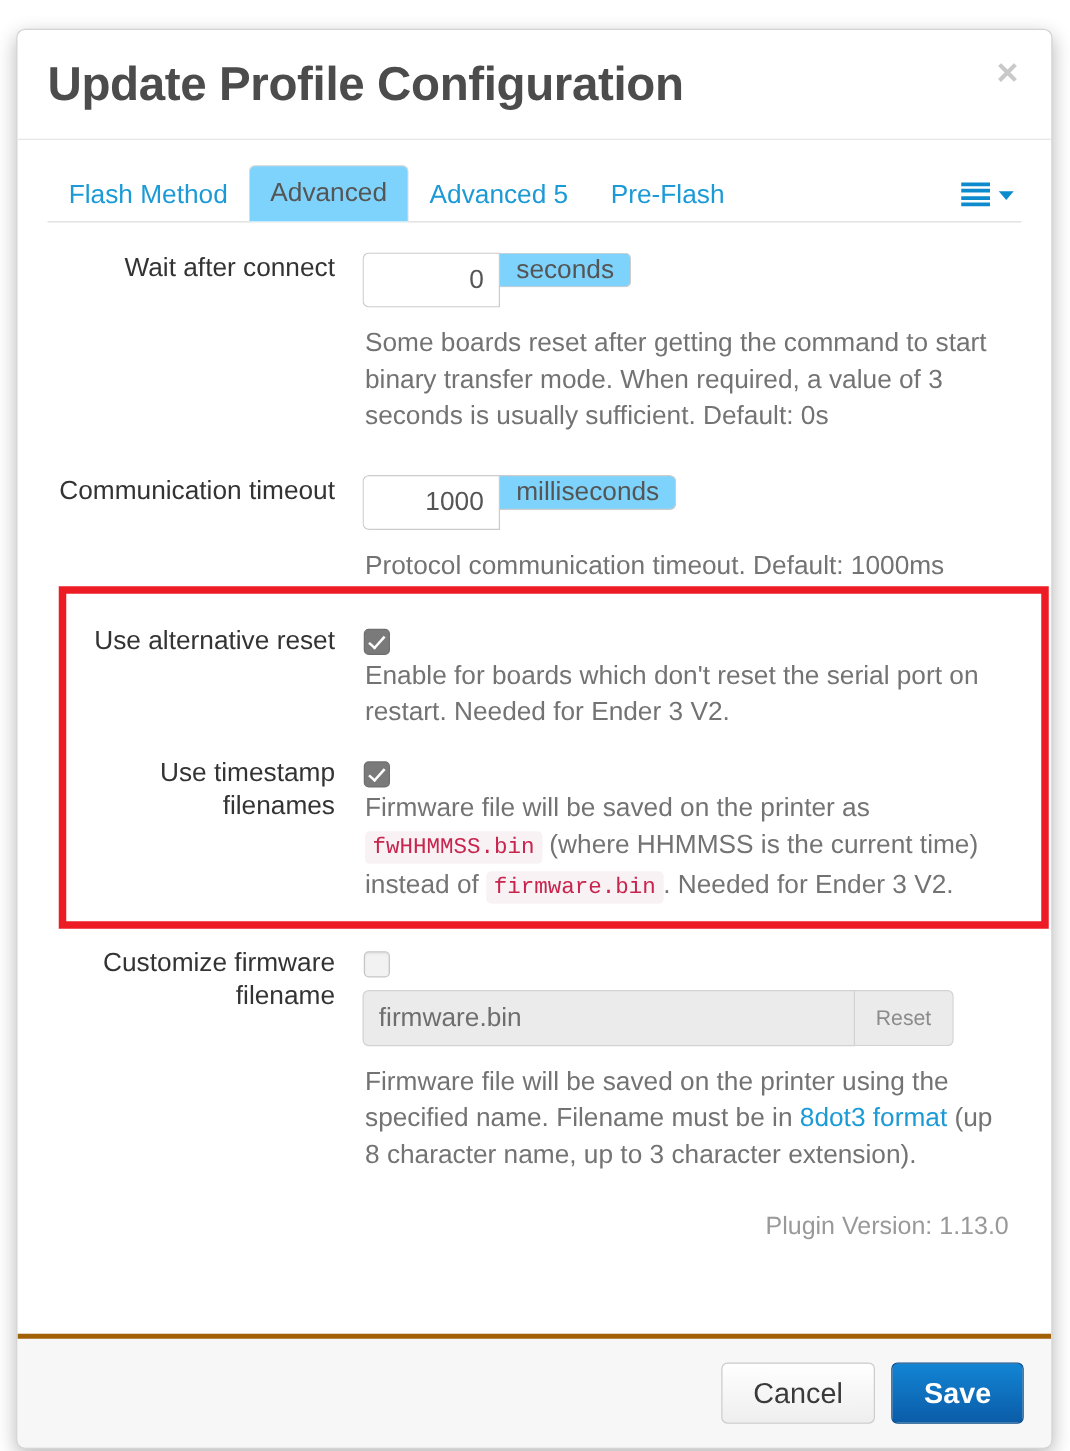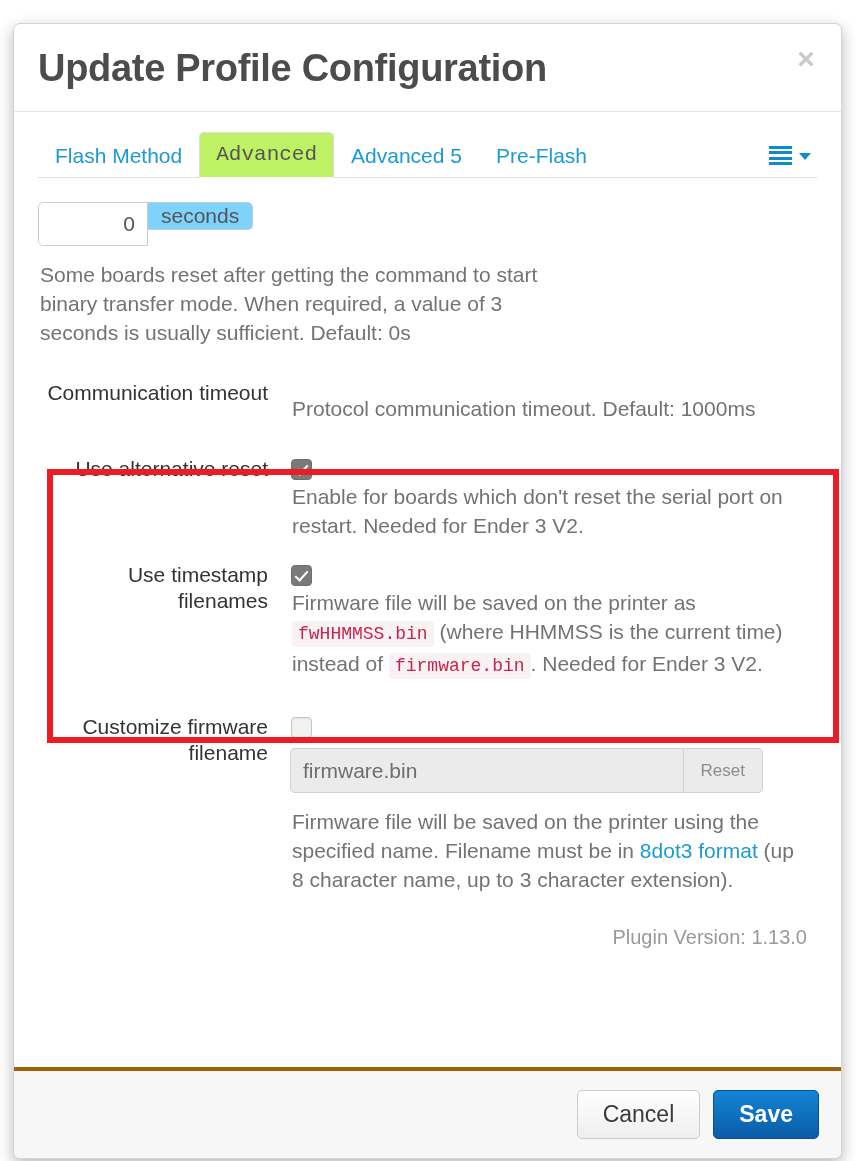--- a/index.html
+++ b/index.html
@@ -97,26 +97,25 @@
     padding: 11px 16px 12px 16px;
     border: 1px solid transparent;
     border-bottom: none;
     margin-bottom: -1px;
     cursor: pointer;
     background: transparent;
     white-space: nowrap;
   }
   .nav-tab.active {
     color: #555555;
-    background: #bef264;
+    background: #7dd3fc;
     border: 1px solid #dddddd;
     border-bottom: 1px solid #ffffff;
     border-radius: 5px 5px 0 0;
     cursor: default;
-    font-family: Liberation Mono, monospace;
   }
   .tab-menu {
     margin-left: auto;
     display: flex;
     align-items: center;
     gap: 7px;
     padding: 0 6px 12px 0;
     cursor: pointer;
   }
   .hamburger {
@@ -383,34 +382,39 @@
         </span>
         <span class="caret"></span>
       </div>
     </div>
 
     <div class="form-area">
 
       <div class="highlight-box"></div>
 
       <div class="row">
+        <div class="col-label">Wait after connect</div>
         <div class="col-field">
           <div class="input-group">
             <input class="form-control-num" type="text" value="0" style="">
             <span class="input-addon">seconds</span>
           </div>
           <div class="help-block">Some boards reset after getting the command to start binary transfer mode. When required, a value of 3 seconds is usually sufficient. Default: 0s</div>
         </div>
       </div>
 
       <div class="row-spacer-a"></div>
 
       <div class="row">
         <div class="col-label">Communication timeout</div>
         <div class="col-field">
+          <div class="input-group">
+            <input class="form-control-num" type="text" value="1000" style="">
+            <span class="input-addon">milliseconds</span>
+          </div>
           <div class="help-block narrow">Protocol communication timeout. Default: 1000ms</div>
         </div>
       </div>
 
       <div class="row-spacer-a"></div>
 
       <div class="row">
         <div class="col-label">Use alternative reset</div>
         <div class="col-field">
           <span class="cb checked"></span>

